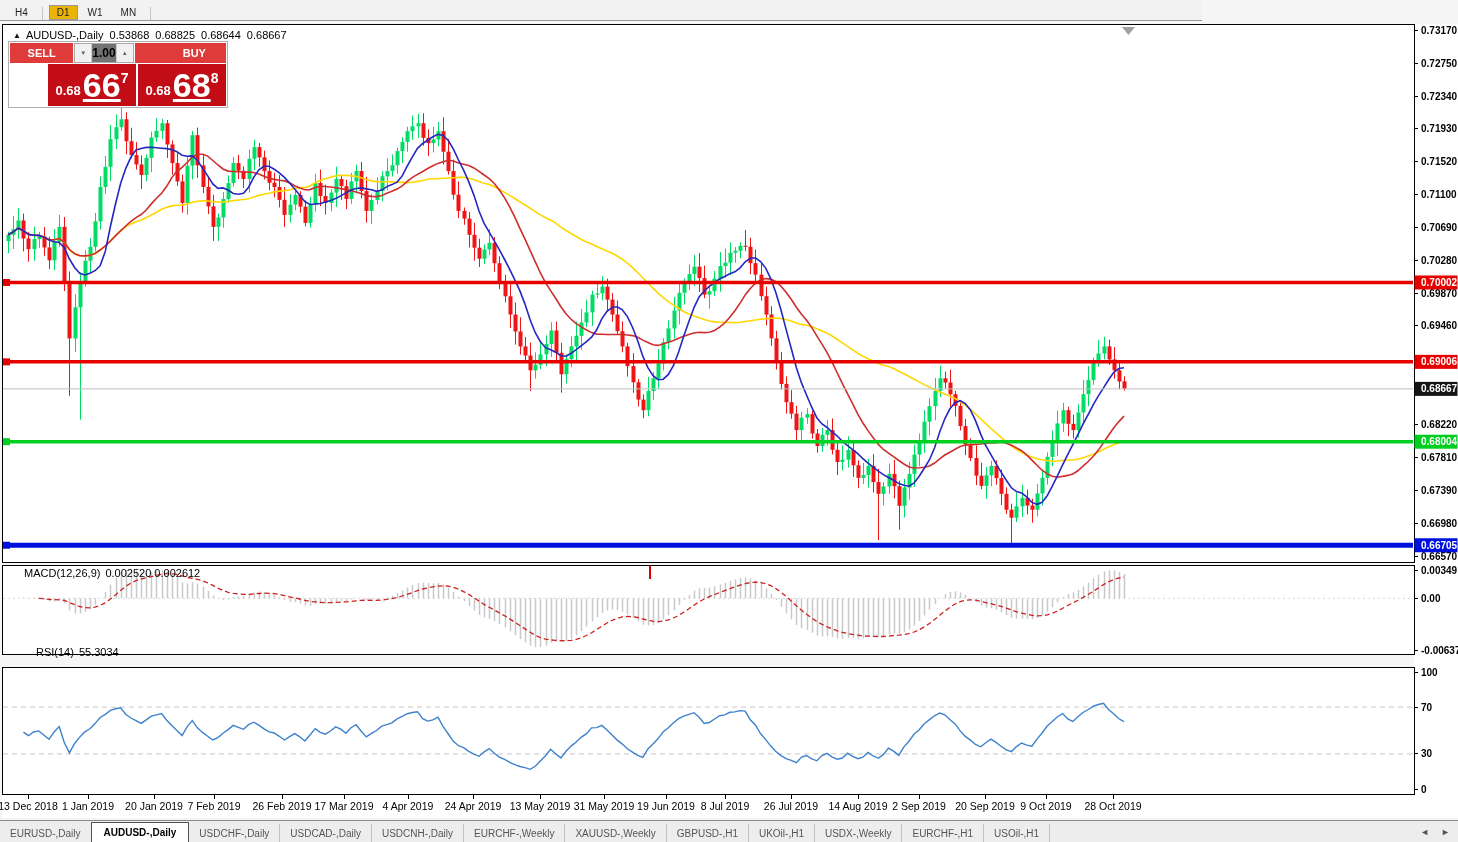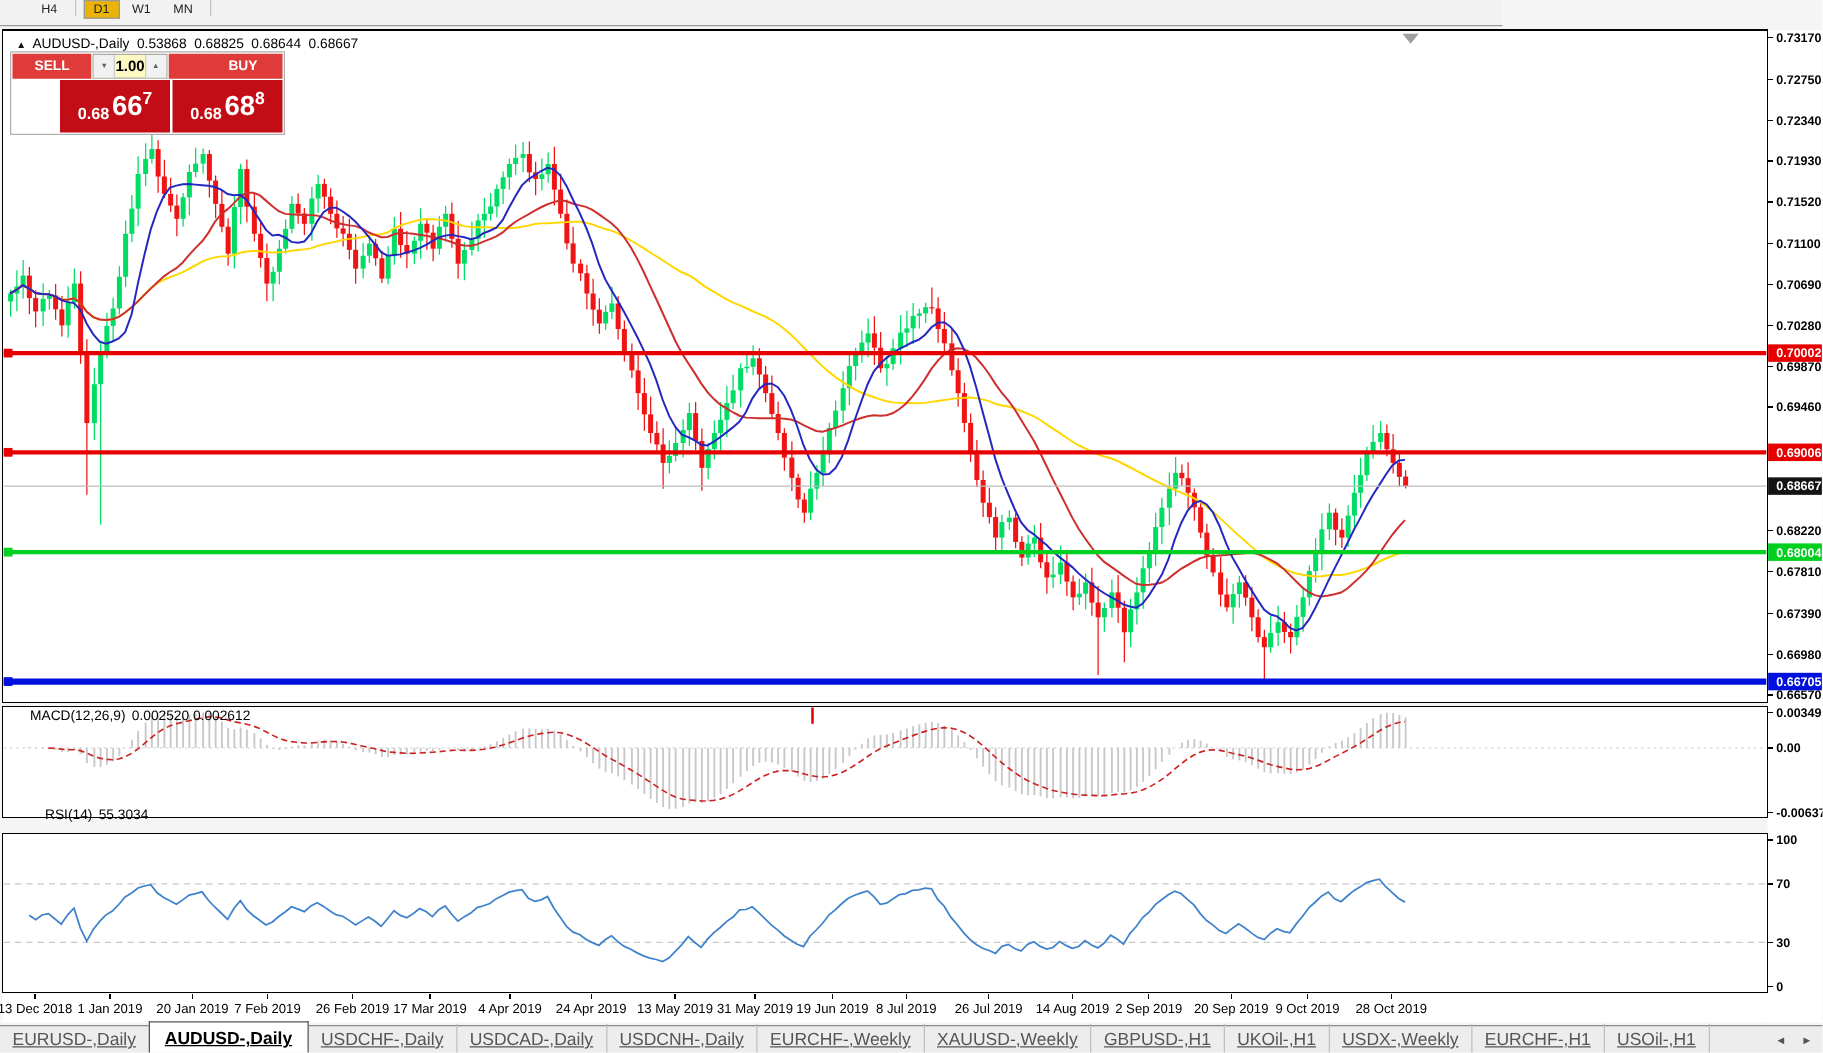--- a/index.html
+++ b/index.html
@@ -1,57 +1,57 @@
 <!DOCTYPE html>
 <html><head>
 <meta charset="utf-8">
 <style>
   html,body{margin:0;padding:0;}
   body{width:1458px;height:842px;position:relative;overflow:hidden;
        background:#f5f5f5;font-family:"Liberation Sans",sans-serif;}
   
   #toolbar{position:absolute;left:0;top:0;width:1202px;height:21px;background:#f2f2f2;
-           border-bottom:1px solid #9a9a9a;display:flex;align-items:flex-start;padding-left:24px;box-sizing:border-box;}
+           border-bottom:1px solid #9a9a9a;display:flex;align-items:flex-end;padding-left:6px;box-sizing:border-box;}
   .tfbtn{font-size:10px;color:#222;padding:1px 7px;margin:0 1px;border:1px solid transparent;cursor:default;}
   .tfbtn.active{background:#eab308;border:1px solid #9a9a9a;}
   .tfsep{width:1px;height:13px;background:#c4c4c4;margin:0 5px;}
   
   #chart{position:absolute;left:0;top:0;}
   svg text{font-family:"Liberation Sans",sans-serif;}
   .ax{font-size:10px;font-weight:700;fill:#000;}
   .badge-t{font-size:10px;font-weight:700;fill:#fff;}
   .date-t{font-size:10.5px;fill:#000;text-anchor:middle;}
   
   #chart-title{position:absolute;left:13px;top:29px;font-size:11px;color:#000;display:flex;align-items:center;}
   #chart-title .tri{font-size:8px;margin-right:5px;color:#111;}
   #chart-title span{margin-right:6px;}
   
   #trade-panel{position:absolute;left:8px;top:41px;width:216px;background:#fff;
                border:1px solid #b0b0b0;padding:1px;}
   .tp-row1{display:flex;height:20px;gap:1px;}
   .tp-btn{width:68px;color:#fff;font-size:11px;font-weight:700;display:flex;align-items:center;
           justify-content:center;cursor:pointer;}
-  .tp-vol{flex:1;display:flex;border:1px solid #aaa;box-sizing:border-box;background:#fef9c3;}
+  .tp-vol{flex:1;display:flex;border:1px solid #aaa;box-sizing:border-box;background:#737373;}
   .tp-spin{width:16px;background:#f1f1f1;border-right:1px solid #ccc;color:#566;font-size:6px;
            display:flex;align-items:center;justify-content:center;cursor:pointer;}
   .tp-spin:last-child{border-right:none;border-left:1px solid #ccc;}
   .tp-volval{flex:1;font-size:12px;font-weight:700;color:#000;display:flex;align-items:center;justify-content:center;}
   .tp-row2{display:flex;height:42px;gap:2px;margin-top:1px;margin-left:38px;}
   .tp-price{flex:1;color:#fff;display:flex;align-items:center;justify-content:center;cursor:pointer;}
   .tp-small{font-size:13px;font-weight:700;margin-right:2px;margin-top:10px;}
-  .tp-big{font-size:22px;font-weight:700;line-height:1;}
+  .tp-big{font-size:34px;font-weight:700;line-height:1;text-decoration:underline;}
   .tp-sup{font-size:14px;font-weight:700;margin-bottom:14px;}
   
   .ind-label{position:absolute;font-size:11px;color:#000;padding-left:18px;}
   .ind-label span{margin-right:5px;}
   
   #tabbar{position:absolute;left:0;top:820px;width:1458px;height:22px;background:#ededed;
           border-top:1px solid #8a8a8a;display:flex;align-items:flex-end;box-sizing:border-box;}
   #tabs-row{display:flex;align-items:flex-end;height:21px;}
-  .tab{font-size:14px;color:#555;padding:4px 10px 3px;border-right:1px solid #c0c0c0;white-space:nowrap;cursor:pointer;text-decoration:underline;}
+  .tab{font-size:10px;color:#555;padding:4px 10px 3px;border-right:1px solid #c0c0c0;white-space:nowrap;cursor:pointer;}
   .tab.active{background:#fff;border:1px solid #555;border-bottom:none;color:#000;font-weight:700;
               padding:4px 12px 4px;margin-left:-1px;}
   .tab-arrows{margin-left:auto;margin-right:8px;color:#555;font-size:9px;display:flex;gap:12px;align-self:center;cursor:pointer;}
 </style>
 </head>
 <body>
 
 <div id="toolbar">
     <div class="tfbtn">H4</div>
     <div class="tfsep"></div>

